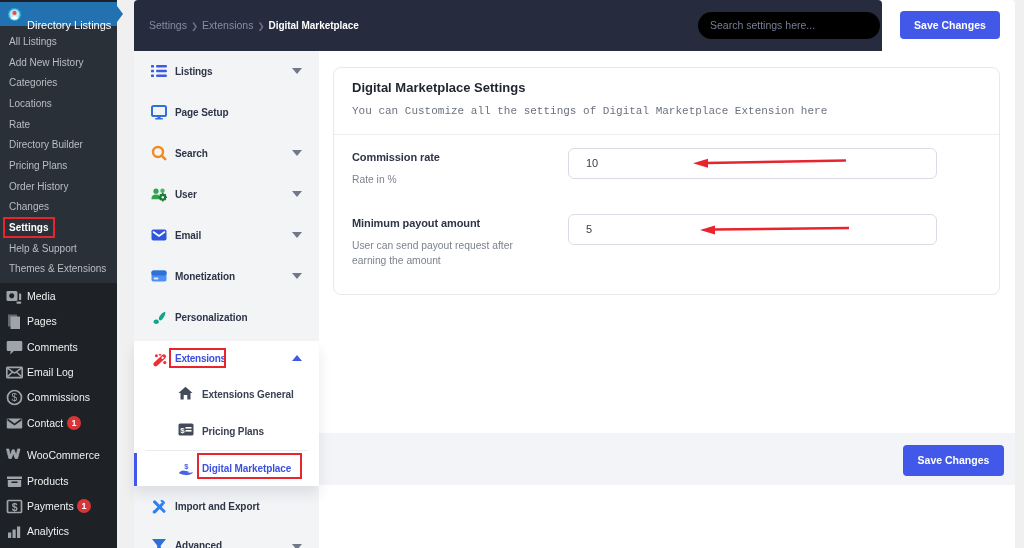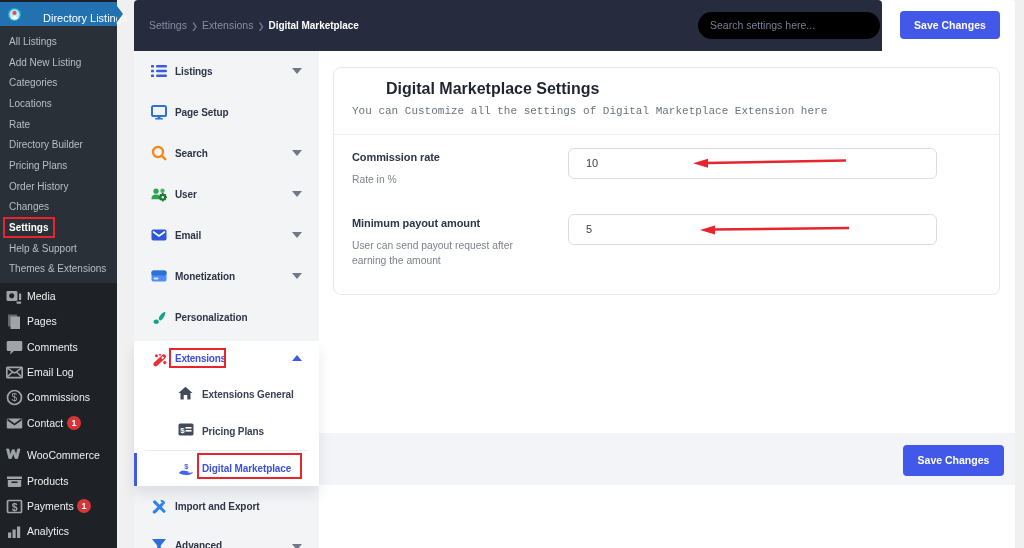--- a/index.html
+++ b/index.html
@@ -1,21 +1,21 @@
 <!DOCTYPE html>
 <html><head>
 <meta charset="utf-8">
 <style>
 *{margin:0;padding:0;box-sizing:border-box}
 html,body{width:1024px;height:548px;overflow:hidden;background:#f0f0f1;font-family:"Liberation Sans",sans-serif;}
 
 #wpside{position:absolute;left:0;top:0;width:117px;height:548px;background:#1e2226;}
 #wpsub{position:absolute;left:0;top:26px;width:117px;height:257px;background:#2a3038;}
 #wpcur{position:absolute;left:0;top:2px;width:117px;height:24px;background:#2271b1;color:#fff;font-size:11px;}
-#wpcur .lbl{position:absolute;left:27px;top:8px;line-height:16px;white-space:nowrap;margin-left:16px;}
+#wpcur .lbl{position:absolute;left:27px;top:15px;line-height:16px;white-space:nowrap;}
 #wpcur .ico{position:absolute;left:7.5px;top:5.5px;width:13px;height:13px;}
 #wpcur .arrow{position:absolute;left:117px;top:4px;width:0;height:0;border-top:8px solid transparent;border-bottom:8px solid transparent;border-left:6px solid #2271b1;}
 .wsub{position:absolute;left:9px;width:108px;height:16px;line-height:16px;font-size:10px;color:#b9bec4;white-space:nowrap;}
 .wsub.cur{color:#fff;font-weight:bold;}
 .witem{position:absolute;left:0;width:117px;height:20px;color:#f0f0f1;font-size:10.5px;white-space:nowrap;}
 .witem .wi{position:absolute;left:6px;top:2px;width:17px;height:17px;}
 .witem .wt{position:absolute;left:27px;top:2px;line-height:16px;}
 .badge{display:inline-block;position:absolute;top:3px;width:14px;height:14px;border-radius:50%;background:#d63638;color:#fff;font-size:9px;line-height:14px;text-align:center;font-weight:bold;}
 .redbox{position:absolute;border:2px solid #e8242c;background:transparent;z-index:50}
 
@@ -35,21 +35,21 @@
 .nitem .ncaret{position:absolute;left:158px;top:7px;width:0;height:0;border-left:5px solid transparent;border-right:5px solid transparent;border-top:6px solid #717889;}
 .nitem .ncaret.up{border-top:none;border-bottom:6px solid #4258e8;}
 #expanel{position:absolute;left:0;top:290px;width:185px;height:145px;background:#fff;box-shadow:0 8px 12px rgba(30,40,70,0.10);z-index:20;}
 .xsub{position:absolute;left:0;width:185px;height:20px;}
 .xsub .nico{position:absolute;left:44px;top:2px;width:15px;height:15px;}
 .xsub .nlbl{position:absolute;left:68px;top:2px;line-height:17px;font-size:10px;font-weight:bold;color:#3a4152;letter-spacing:-0.1px;white-space:nowrap;}
 #dmbar{position:absolute;left:0px;top:112px;width:3px;height:33px;background:#4258e8;}
 #dmline{position:absolute;left:11px;top:109px;width:163px;height:1px;background:#e9ebf0;}
 
 #card{position:absolute;left:199px;top:67px;width:667px;height:228px;background:#fff;border:1px solid #e6e8ec;border-radius:8px;}
-#card h1{font-family:"Liberation Sans",sans-serif;position:absolute;left:18px;top:12px;font-size:16px;color:#1f2430;letter-spacing:0;margin-left:34px;}
+#card h1{font-family:"Liberation Sans",sans-serif;position:absolute;left:18px;top:12px;font-size:13px;color:#1f2430;letter-spacing:0;}
 #card .sub{position:absolute;left:18px;top:37px;font-size:11px;color:#6c7280;font-family:Liberation Mono, monospace;}
 #cdiv{position:absolute;left:0;top:66px;width:665px;height:1px;background:#eceef1;}
 .flabel{position:absolute;left:18px;font-size:11px;font-weight:bold;color:#2e3547;letter-spacing:-0.1px;}
 .fhelp{position:absolute;left:18px;font-size:10.3px;color:#7c828d;line-height:15px;}
 .finput{position:absolute;left:234px;width:369px;height:31px;border:1px solid #d9dde3;border-radius:6px;background:#fff;font-size:11px;color:#3a404c;line-height:29px;padding-left:17px;}
 
 #grayband{position:absolute;left:0;top:433px;width:881px;height:52px;background:#f3f4f7;}
 #fsave{left:769px;top:445px;width:101px;height:31px;line-height:31px;}
 svg{display:block}
 </style>
@@ -64,21 +64,21 @@
           <circle cx="9" cy="9" r="8.6" fill="#29b8dd" stroke="#29b8dd" stroke-width="1" stroke-dasharray="2.5 1.8"></circle>
           <circle cx="9" cy="9" r="6.9" fill="#bde9f6"></circle>
           <circle cx="9" cy="6.8" r="2.9" fill="#e84c4c"></circle>
           <path d="M3.8 13.8 Q9 9.2 14.2 13.8 L13 15.4 Q9 17.4 5 15.4 Z" fill="#fff"></path>
         </svg>
     </span>
     <span class="lbl">Directory Listings</span>
     <span class="arrow"></span>
   </div>
   <div class="wsub" style="top:34px">All Listings</div>
-  <div class="wsub" style="top:55px">Add New Listing</div>
+  <div class="wsub" style="top:55px">Add New History</div>
   <div class="wsub" style="top:75px">Categories</div>
   <div class="wsub" style="top:96px">Locations</div>
   <div class="wsub" style="top:117px">Rate</div>
   <div class="wsub" style="top:137px">Directory Builder</div>
   <div class="wsub" style="top:158px">Pricing Plans</div>
   <div class="wsub" style="top:179px">Order History</div>
   <div class="wsub" style="top:199px">Changes</div>
   <div class="wsub cur" style="top:220px">Settings</div>
   <div class="wsub" style="top:241px">Help &amp; Support</div>
   <div class="wsub" style="top:261px">Themes &amp; Extensions</div>

